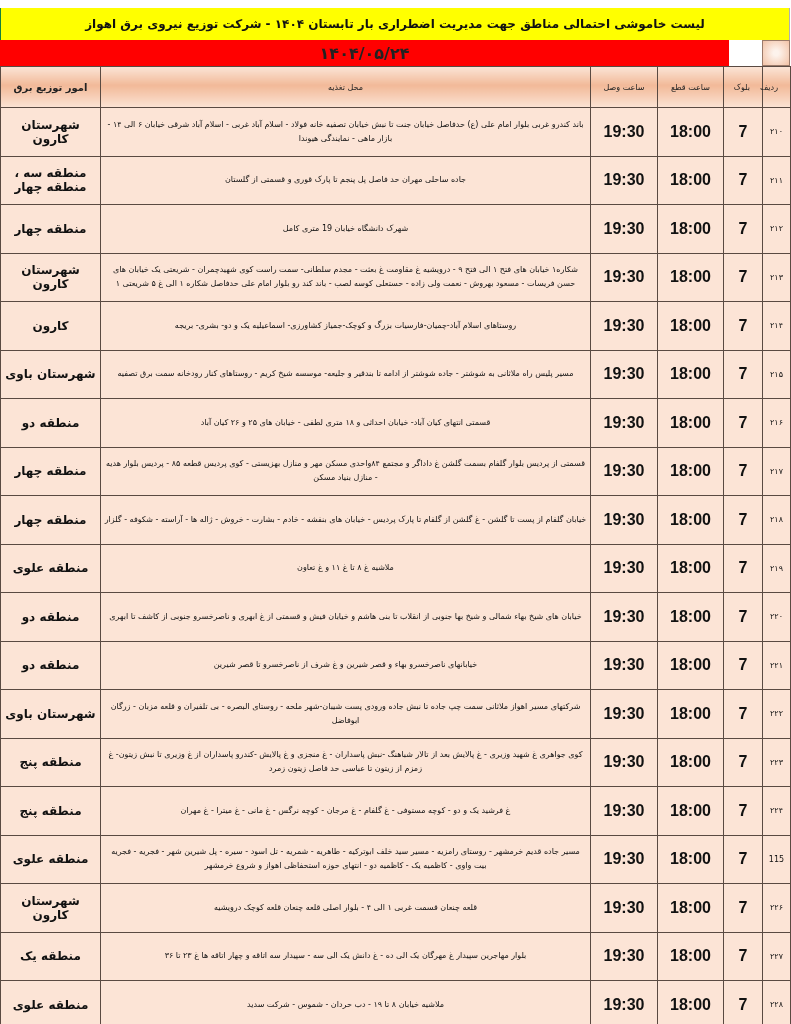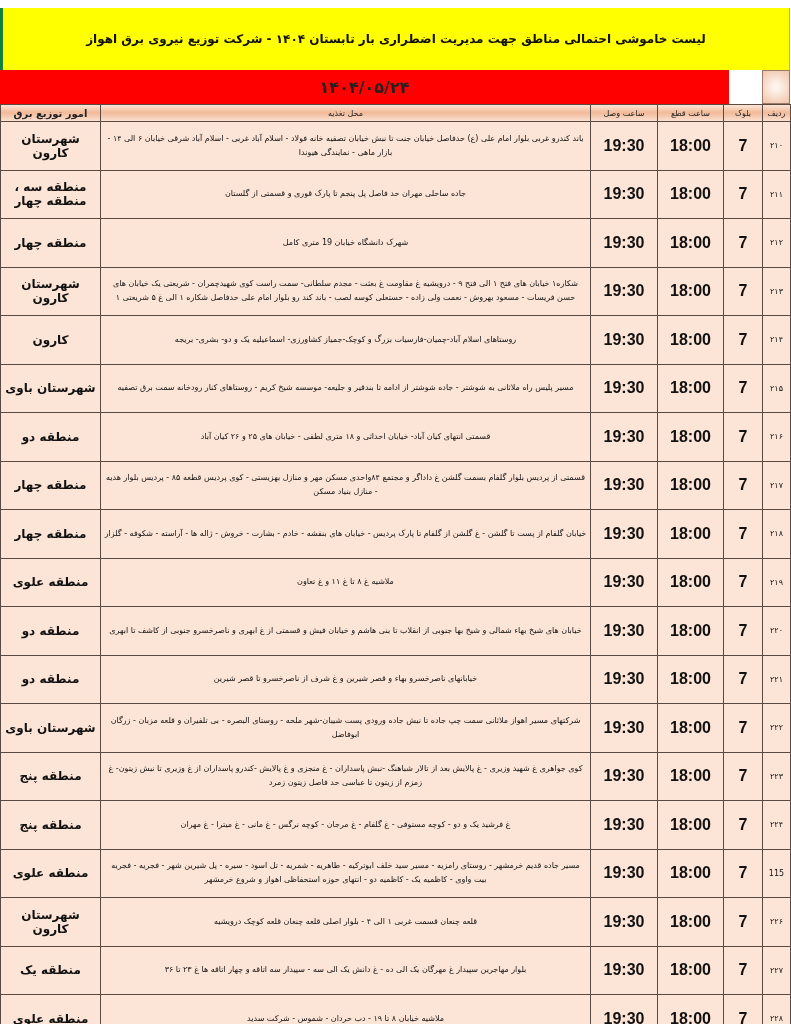--- a/index.html
+++ b/index.html
@@ -1,28 +1,28 @@
 <!DOCTYPE html>
 <html><head>
 <meta charset="utf-8">
 <style>
   html, body { margin: 0; padding: 0; background: #ffffff; }
   body { width: 791px; height: 1024px; position: relative; overflow: hidden;
          font-family: "DejaVu Sans", sans-serif; }
   .sheet { position: absolute; left: 0; top: 8px; width: 790px; }
-  .title-bar { height: 62px; background: #ffff00; display: flex; align-items: center; justify-content: center;
-               border-left: 3px solid #15803d; border-right: 1px solid #b0b0b0; }
+  .title-bar { height: 32px; background: #ffff00; display: flex; align-items: center; justify-content: center;
+               border-left: 1px solid #15803d; border-right: 1px solid #b0b0b0; }
   .title-bar span { direction: rtl; font-size: 12px; color: #111; font-weight: bold; }
-  .date-row { display: flex; height: 34px; gap: 33px; }
+  .date-row { display: flex; height: 26px; gap: 33px; }
   .date-bar { flex: 1; background: #ff0000; display: flex; align-items: center; justify-content: center; }
   .date-bar span { font-size: 16px; font-weight: bold; color: #222; letter-spacing: 1px; direction: rtl; }
   .corner { width: 28px; background: radial-gradient(circle, #fdf3ec 15%, #f2c2a6 100%);
             border: 1px solid #9a7a6a; box-sizing: border-box; }
   table { border-collapse: collapse; width: 790px; table-layout: fixed; direction: rtl; }
-  th { height: 16px; font-weight: normal; font-size: 8px; color: #222; padding: 0;
+  th { height: 16px; font-weight: normal; font-size: 8px; color: #222; padding: 12px;
        background: linear-gradient(to bottom, #fbe3d4 0%, #f2b998 45%, #fbe3d4 100%);
        border: 1px solid #5a4a42; }
   th.reg-head { font-size: 10px; font-weight: bold; }
   td { height: 47.5px; background: #fce4d6; border: 1px solid #5a4a42; padding: 0 3px;
        text-align: center; vertical-align: middle; color: #111; }
   td.rownum { font-size: 8px; }
   td.block, td.time { font-family: "Liberation Sans", sans-serif; font-weight: bold; font-size: 16px; }
   td.desc { font-size: 8px; line-height: 14px; }
   td.region { font-size: 12px; font-weight: bold; }
 </style>

